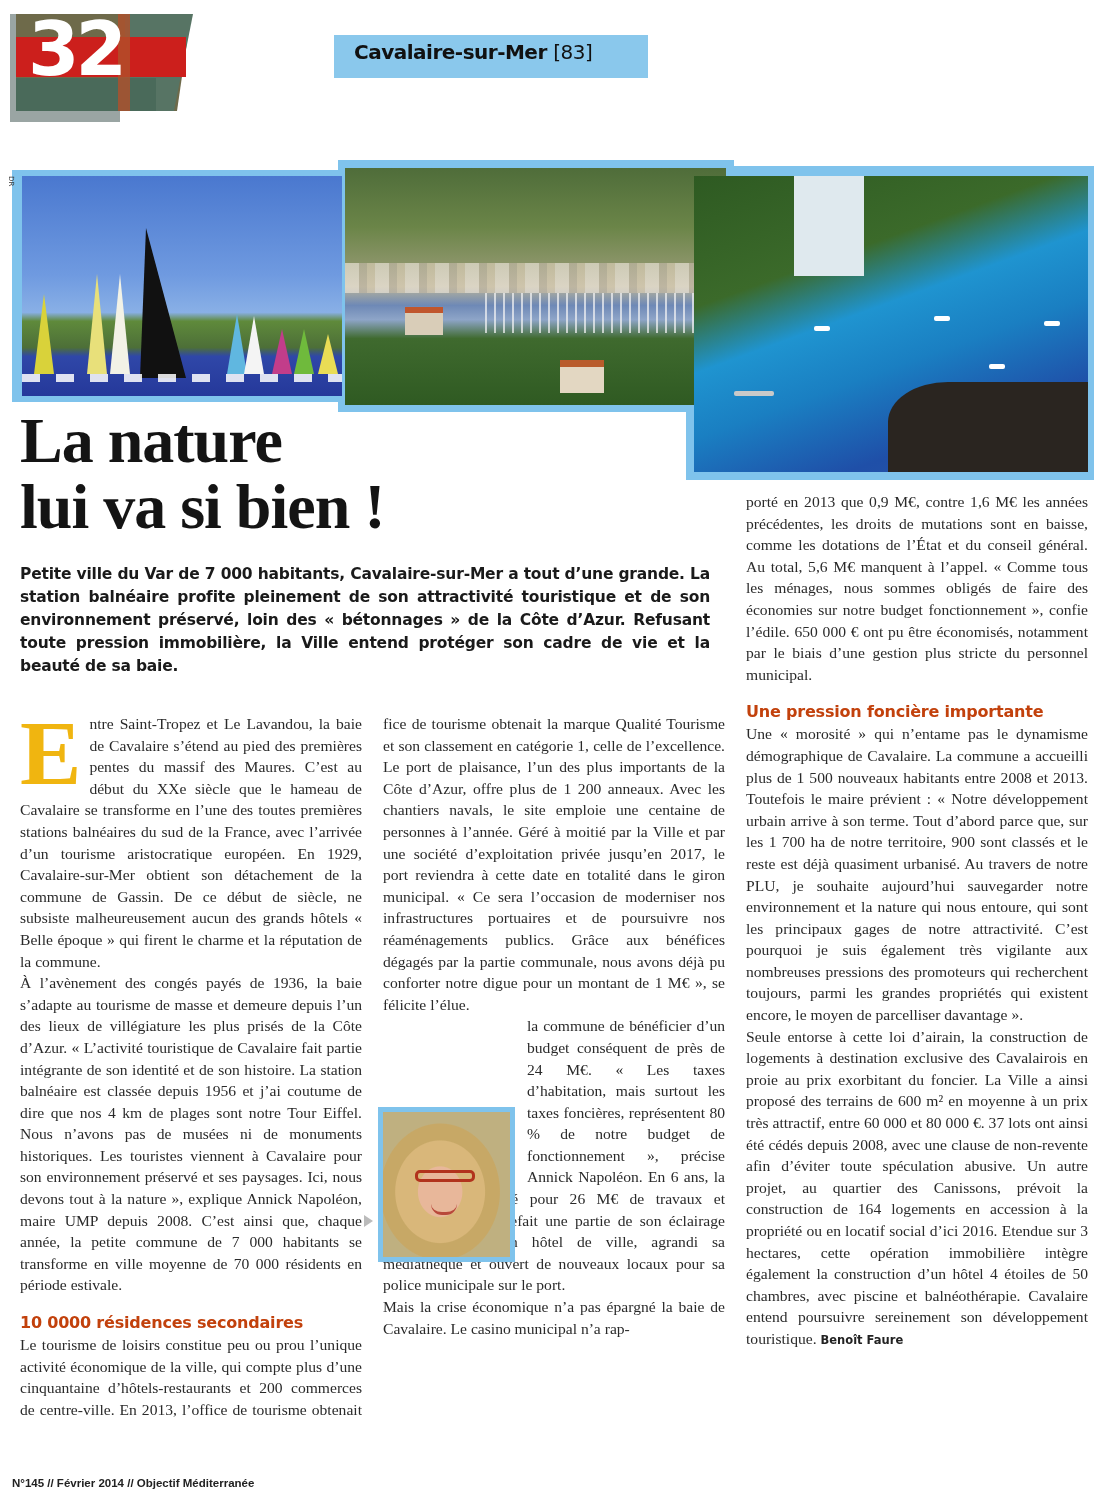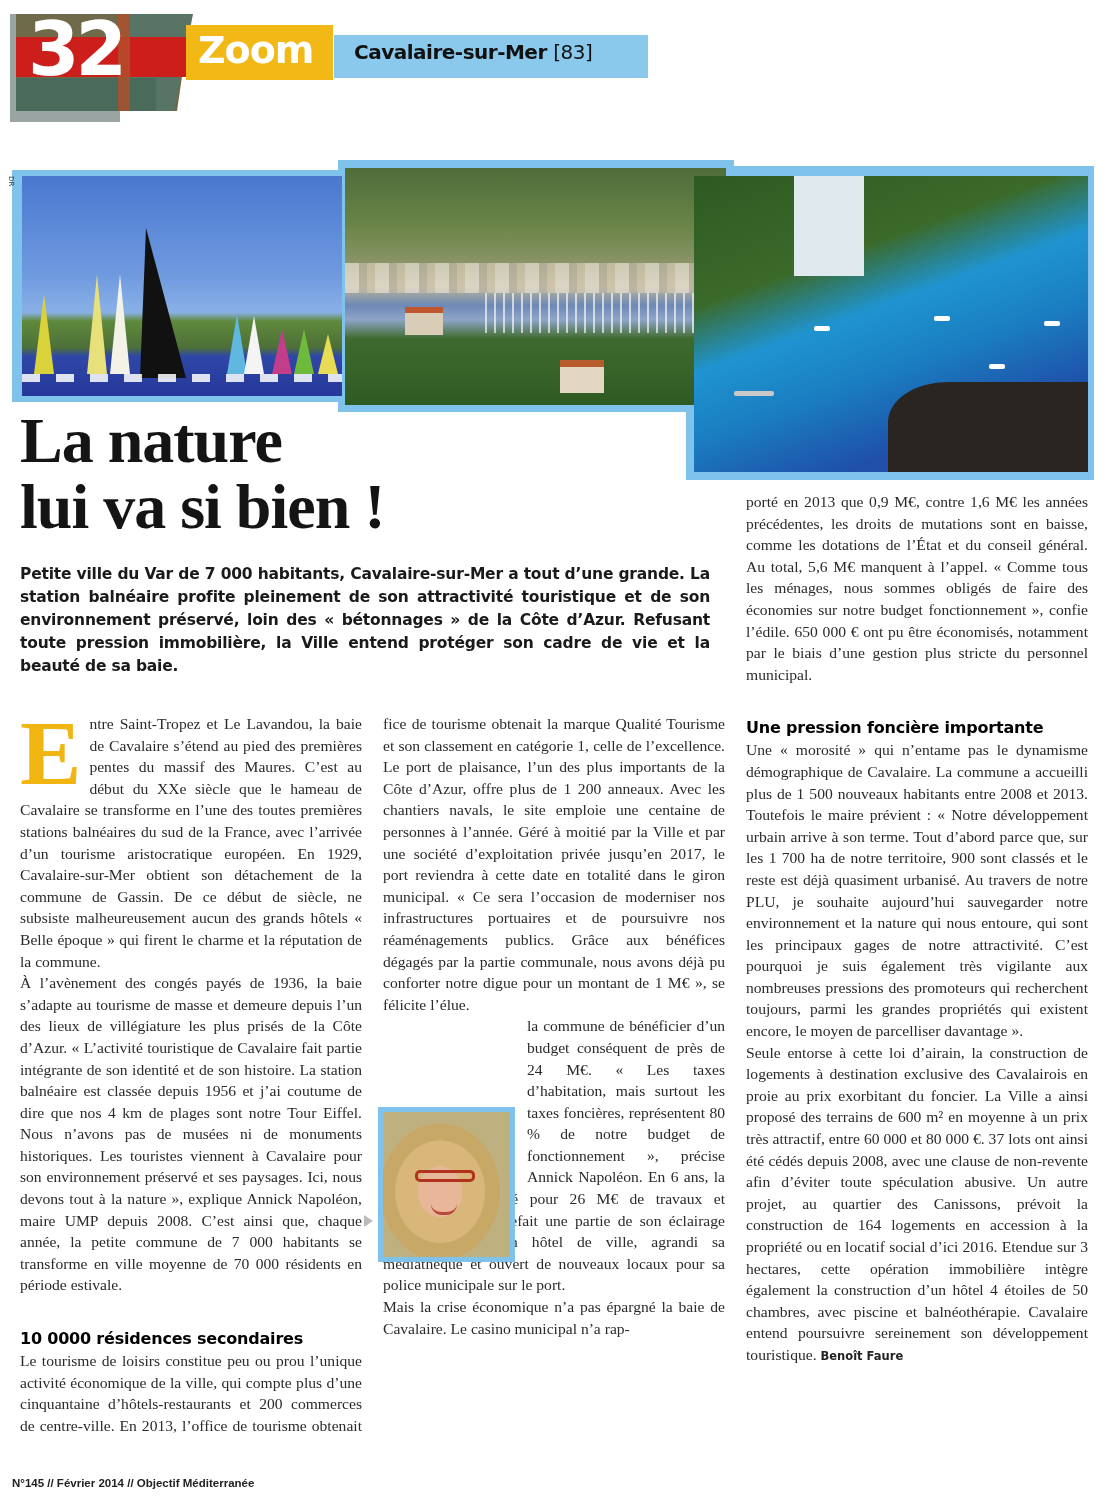--- a/index.html
+++ b/index.html
@@ -75,42 +75,39 @@
                 font-size: 15.5px; line-height: 23px; color: #1a1a1a; text-align: justify; letter-spacing: -0.2px; margin: 0; }
 
   
   .col { position: absolute; font-family: "Liberation Serif", serif; font-size: 15.6px; line-height: 21.6px; color: #2a2a2a; text-align: justify; }
   .col p { margin: 0; }
   .col1 { left: 20px; top: 713px; width: 342px; }
   .col2 { left: 383px; top: 713px; width: 342px; }
   .col3 { left: 746px; top: 491px; width: 342px; }
   .dropcap { float: left; font-family: "Liberation Serif", serif; font-weight: bold; font-size: 92px; line-height: 76px; color: #f0b510;
              margin: 2px 8px 0 0; height: 80px; }
-  .subhead { font-family: "DejaVu Sans", sans-serif; font-weight: bold; font-size: 16px; line-height: 22px; color: #000000; margin: 32px 0 0 0; letter-spacing: -0.2px; }
+  .subhead { font-family: "DejaVu Sans", sans-serif; font-weight: bold; font-size: 16px; line-height: 22px; color: #c2410c; margin: 16px 0 0 0; letter-spacing: -0.2px; }
   .photo-float { float: left; width: 136px; height: 160px; margin: 2px 8px 0 0; }
   .byline { font-family: "DejaVu Sans", sans-serif; font-weight: bold; font-size: 11.5px; color: #222; }
   .arrow-mark { position: absolute; left: 364px; top: 1215px; width: 0; height: 0; border-top: 6px solid transparent; border-bottom: 6px solid transparent; border-left: 9px solid #bbbbbb; }
 
   
   .footer { position: absolute; left: 12px; top: 1477px; font-family: Liberation Sans, sans-serif; font-weight: bold; font-size: 11.5px; color: #222; }
 </style>
 </head>
 <body>
 
 <div class="hdr">
   <div class="gray-back"></div>
   <div class="olive"></div>
   <div class="teal"></div>
   <div class="green-strip"></div>
   <div class="red"></div>
   <div class="rust"></div>
   <div class="num">32</div>
-  <div class="zoom-box">
-    <span>Zoom</span>
-  </div>
   <div class="place-box">
     <span><b>Cavalaire-sur-Mer</b> <span class="dept">[83]</span></span>
   </div>
 </div>
 
 <div class="frame" style="left:12px; top:170px; width:338px; height:232px;"></div>
 <div class="frame" style="left:338px; top:160px; width:396px; height:252px;"></div>
 <div class="frame" style="left:686px; top:166px; width:408px; height:314px;"></div>
 
 <div class="dr-credit">DR</div>

